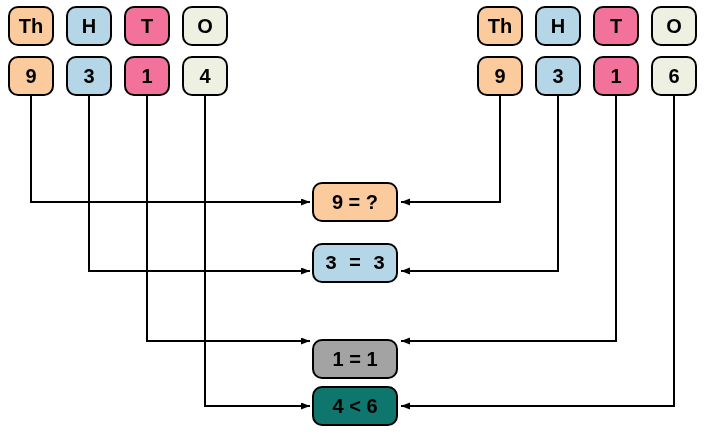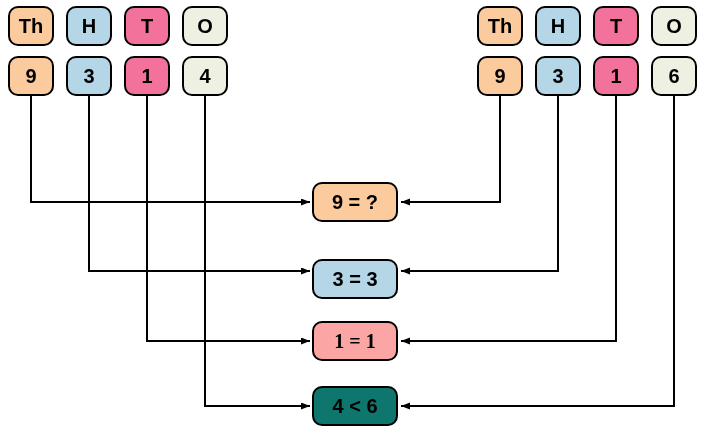--- a/index.html
+++ b/index.html
@@ -89,18 +89,18 @@
     <div class="cell" style="left: 651px; top: 6px; background-color: rgb(238, 240, 225);">O</div>
 
     <div class="cell" style="left: 477px; top: 56px; background-color: rgb(251, 203, 158);">9</div>
     <div class="cell" style="left: 535px; top: 56px; background-color: rgb(181, 214, 231);">3</div>
     <div class="cell" style="left: 593px; top: 56px; background-color: rgb(242, 114, 156);">1</div>
     <div class="cell" style="left: 651px; top: 56px; background-color: rgb(238, 240, 225);">6</div>
   </div>
 
   <div>
     <div class="compare" style="top: 182px; background-color: rgb(251, 203, 158);">9 = ?</div>
-    <div class="compare" style="top: 259px; background-color: rgb(181, 214, 231);">3 = 3</div>
-    <div class="compare" style="top: 321px; background-color: #fca5a5; font-family: Liberation Serif, serif;">1 = 1</div>
+    <div class="compare" style="top: 243px; background-color: rgb(181, 214, 231); font-family: Liberation Mono, monospace;">3 = 3</div>
+    <div class="compare" style="top: 339px; background-color: #a3a3a3;">1 = 1</div>
     <div class="compare" style="top: 386px; background-color: #0f766e;">4 &lt; 6</div>
   </div>
 
 </div>
 
 </body></html>

